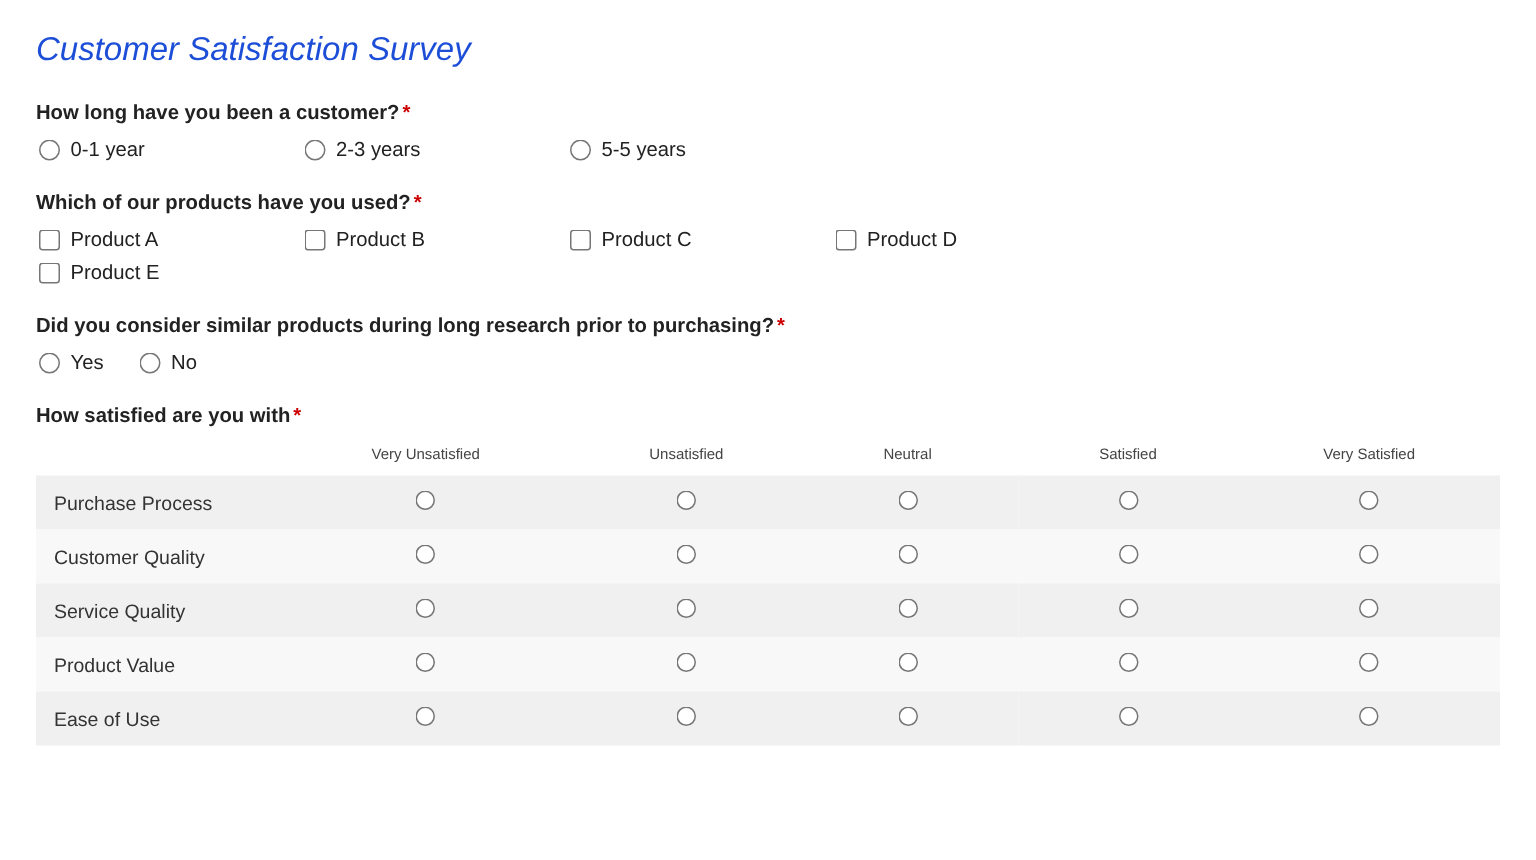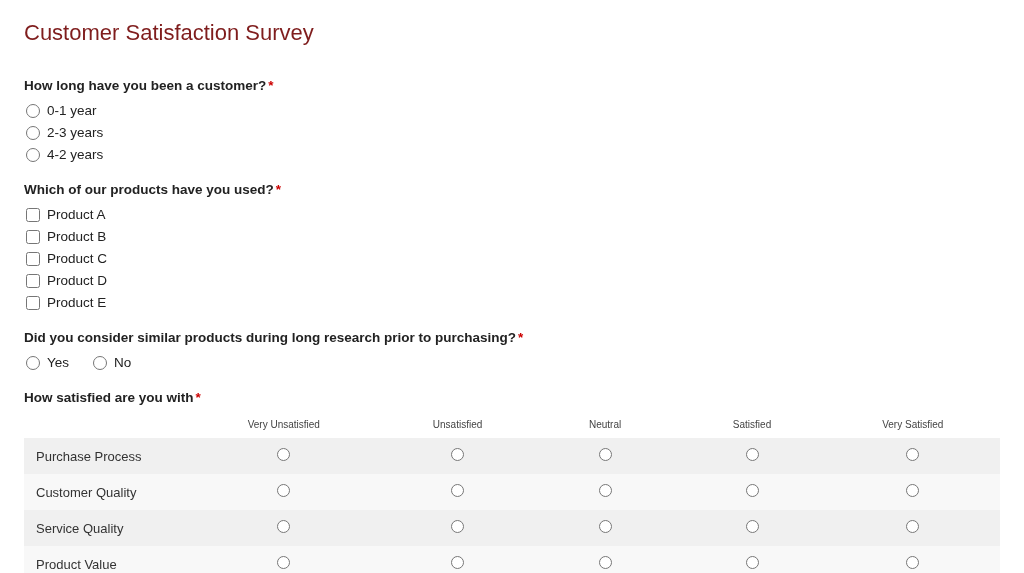--- a/index.html
+++ b/index.html
@@ -12,38 +12,39 @@
       background: #fff;
       color: #222;
       font-size: 14px;
       padding: 20px 24px;
       width: 1024px;
       min-height: 573px;
     }
     h1 {
       font-size: 22px;
       font-weight: 500;
-      margin-bottom: 32px;
-      color: #7f1d1d;
+      margin-bottom: 21px;
+      color: #1d4ed8;
+      font-style: italic;
     }
     .section {
       margin-bottom: 20px;
     }
     .question-label {
       font-weight: bold;
       font-size: 13.5px;
       margin-bottom: 10px;
     }
     .required {
       color: #c00;
       margin-left: 2px;
     }
     .options-grid {
       display: grid;
-      grid-template-columns: 1fr;
+      grid-template-columns: 1fr 1fr 1fr 1fr;
       row-gap: 7px;
       column-gap: 10px;
       max-width: 700px;
       padding-left: 2px;
     }
     .option-item {
       display: flex;
       align-items: center;
       gap: 7px;
       font-size: 13.5px;
@@ -113,21 +114,21 @@
     <label class="option-item">
       <input type="radio" name="duration" style="">
       <span>0-1 year</span>
     </label>
     <label class="option-item">
       <input type="radio" name="duration" style="">
       <span>2-3 years</span>
     </label>
     <label class="option-item">
       <input type="radio" name="duration" style="">
-      <span>4-2 years</span>
+      <span>5-5 years</span>
     </label>
   </div>
 </div>
 
 <div class="section">
   <div class="question-label">
     <span>Which of our products have you used?</span><span class="required">*</span>
   </div>
   <div class="options-grid">
     <label class="option-item">

